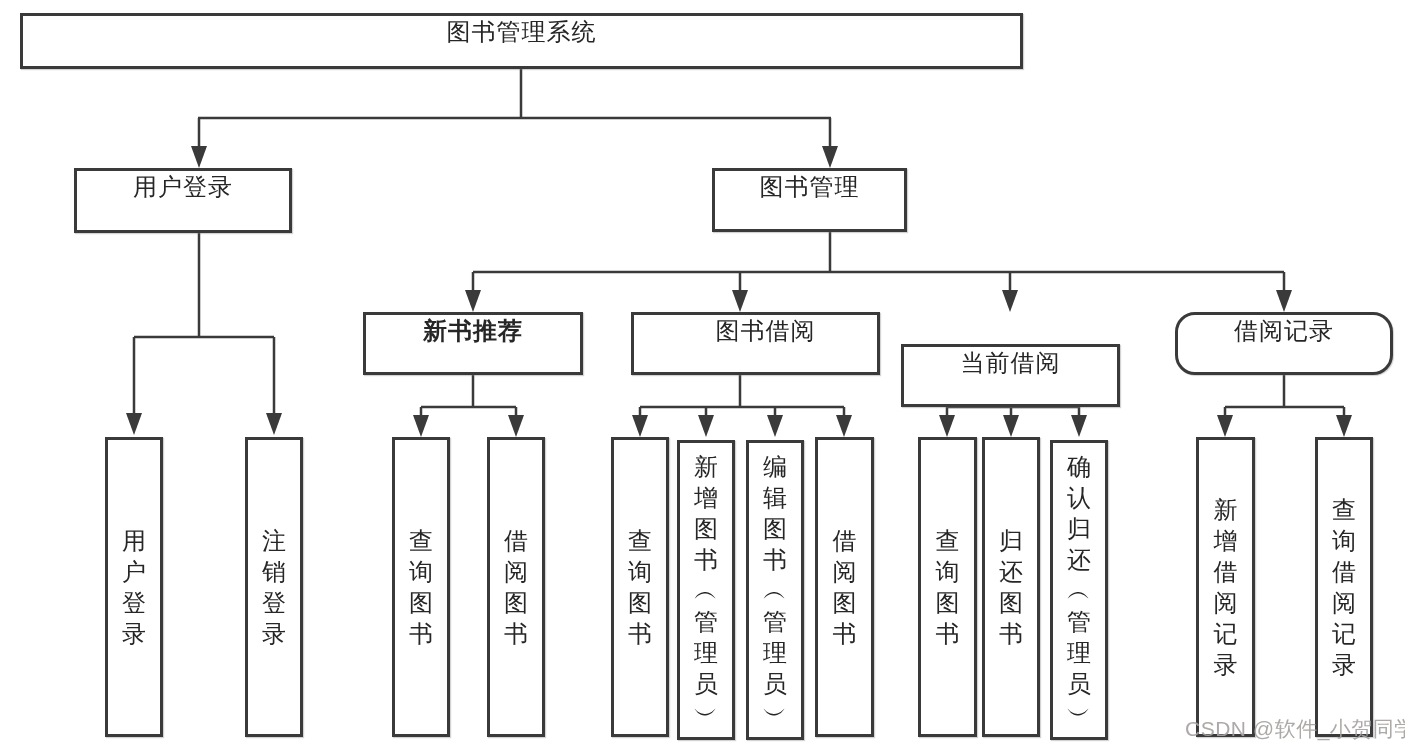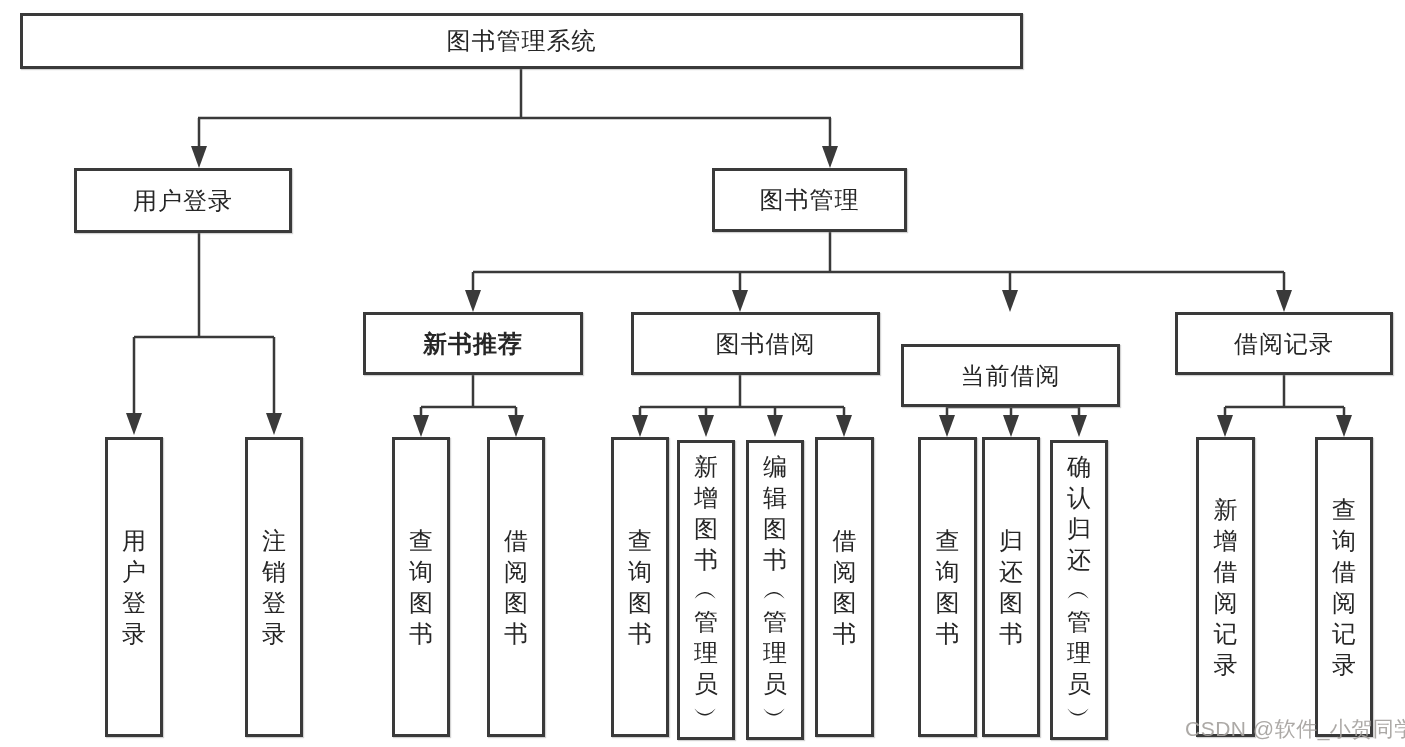--- a/index.html
+++ b/index.html
@@ -4,21 +4,21 @@
 <style>
   html,body{margin:0;padding:0;background:#ffffff;}
   #canvas{
     position:relative;width:1405px;height:747px;background:#ffffff;overflow:hidden;
     font-family:"Liberation Sans","DejaVu Sans",sans-serif;color:#262626;
   }
   #wires{position:absolute;left:0;top:0;width:1405px;height:747px;}
   .node{
     position:absolute;box-sizing:border-box;background:#ffffff;
     border:3px solid #3a3a3a;box-shadow:1px 1px 1px rgba(130,130,130,0.35);
-    display:flex;align-items:center;justify-content:center;
+    display:flex;justify-content:center;
     font-size:24px;letter-spacing:1px;z-index:2;
   }
   .leaf{
     position:absolute;box-sizing:border-box;background:#ffffff;
     border:3px solid #3a3a3a;box-shadow:1px 1px 1px rgba(130,130,130,0.35);
     display:flex;align-items:center;justify-content:center;z-index:2;
   }
   .vtext{font-size:24px;line-height:31px;text-align:center;}
   .vtext div{height:31px;}
   #watermark{
@@ -85,21 +85,21 @@
 
   <div class="node" style="left:363px;top:312px;width:220px;height:63px;font-weight:bold;">
     <span>新书推荐</span>
   </div>
   <div class="node" style="left:631px;top:312px;width:249px;height:63px;padding-left:20px;">
     <span>图书借阅</span>
   </div>
   <div class="node" style="left:901px;top:312px;width:219px;height:63px;margin-top:32px;">
     <span>当前借阅</span>
   </div>
-  <div class="node" style="left:1175px;top:312px;width:218px;height:63px;">
+  <div class="node" style="left:1175px;top:312px;width:218px;height:63px;border-radius:20px;">
     <span>借阅记录</span>
   </div>
 
   <div class="leaf" style="left:105px;top:437px;width:58px;height:300px;">
     <div class="vtext">
         <div>用</div>
         <div>户</div>
         <div>登</div>
         <div>录</div>
       </div>

